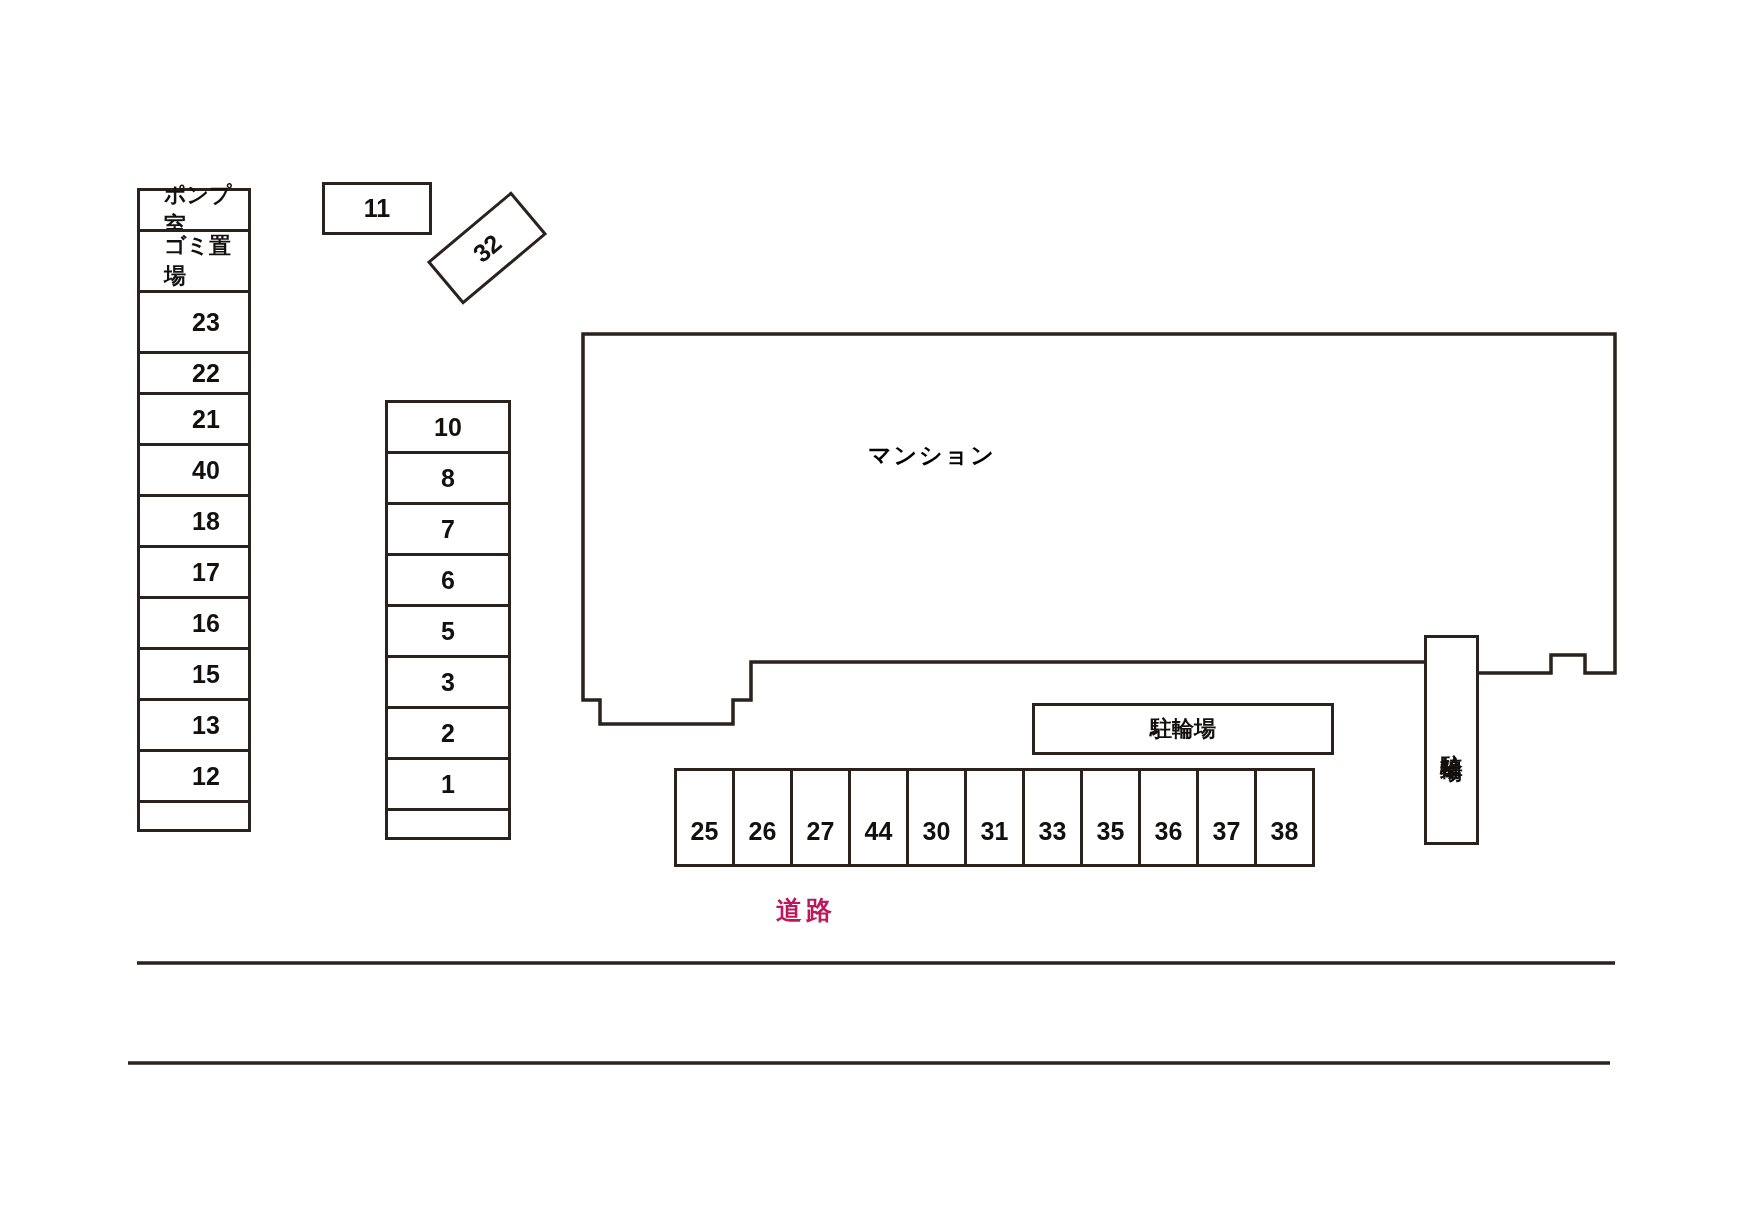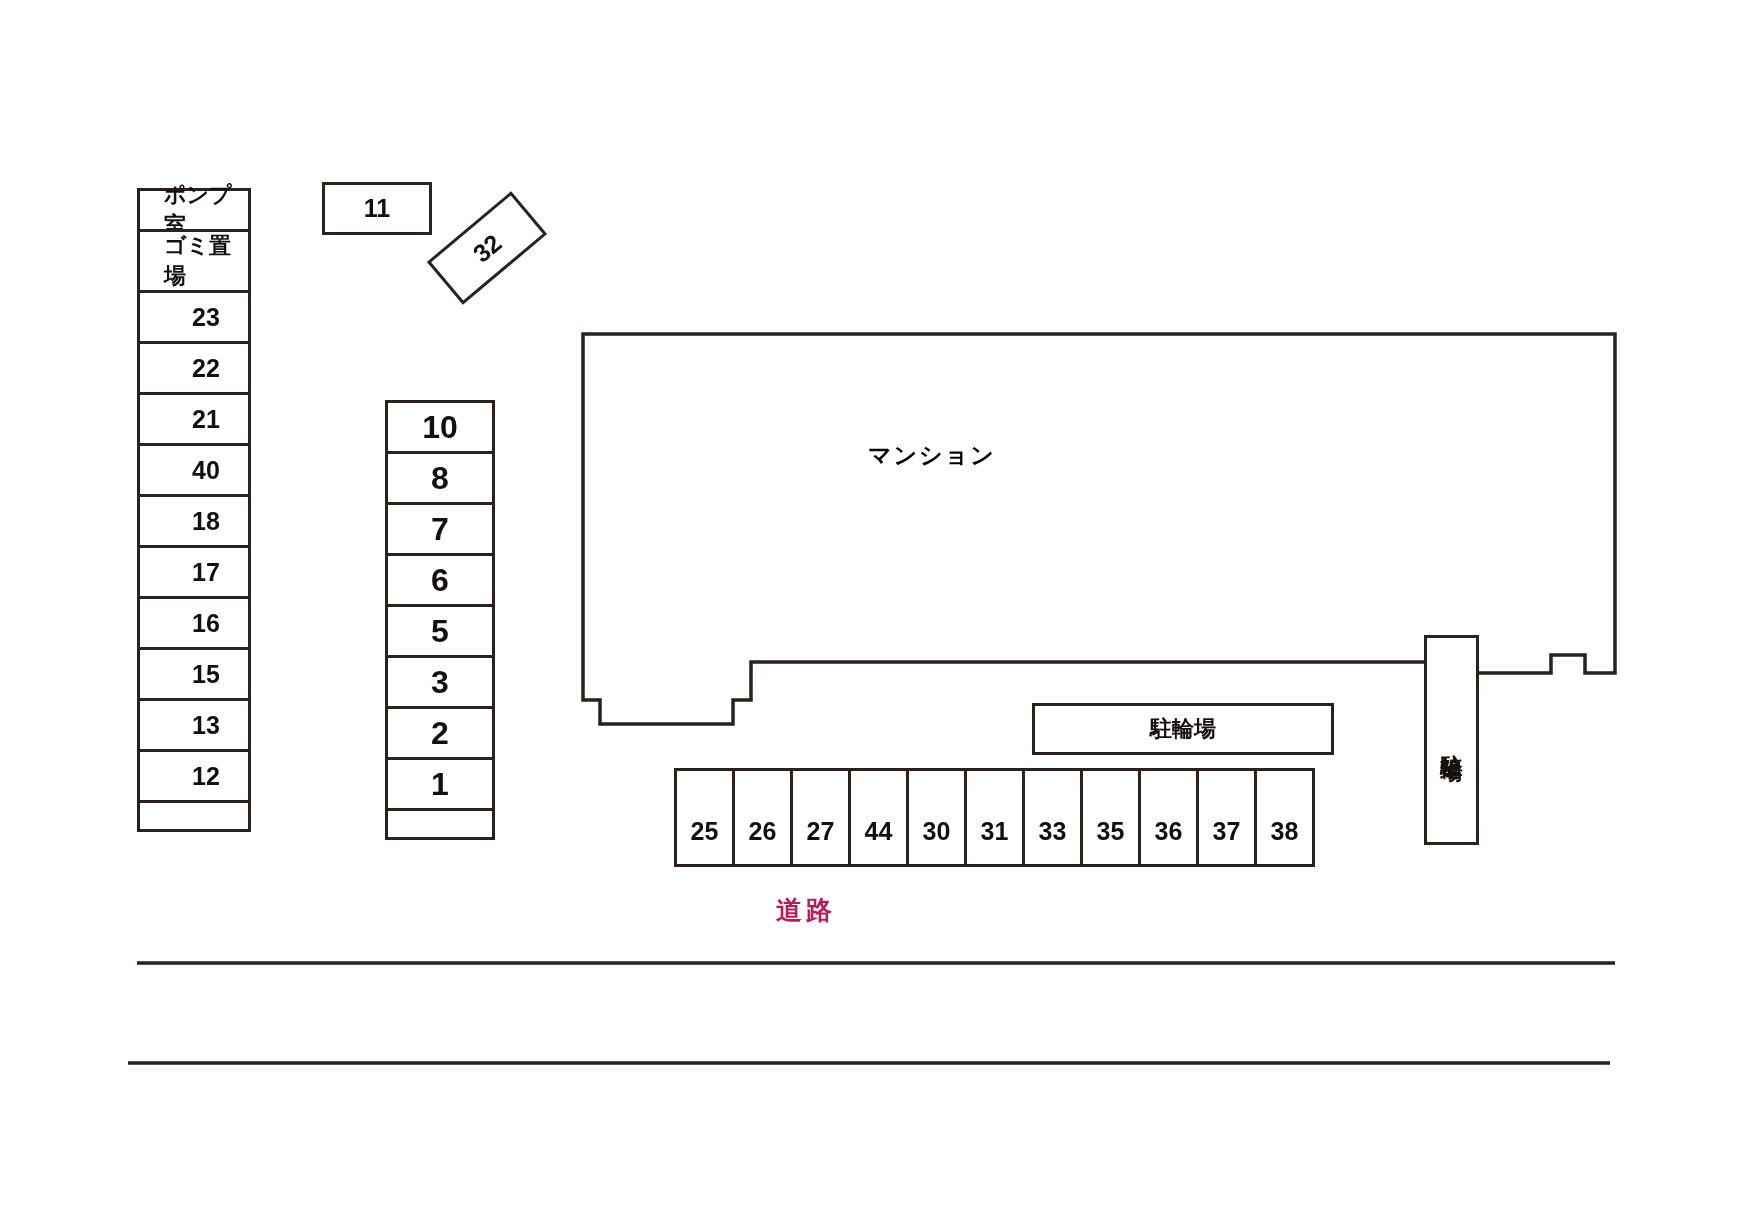--- a/index.html
+++ b/index.html
@@ -58,23 +58,23 @@
 
   
   .col-mid {
     position: absolute;
     left: 385px;
     top: 400px;
     width: 110px;
   }
   .col-mid .cell {
     position: relative;
-    width: 110px;
+    width: 126px;
     margin-top: -3px;
-    font-size: 32px;
+    font-size: 25px;
   }
   .col-mid .cell:first-child { margin-top: 0; }
 
   
   .box-11 {
     left: 322px;
     top: 182px;
     width: 110px;
     height: 53px;
     font-size: 25px;
@@ -173,22 +173,22 @@
     <line x1="137" y1="963" x2="1615" y2="963" stroke="#2b211d" stroke-width="3.5"></line>
 
     <line x1="128" y1="1063" x2="1610" y2="1063" stroke="#2b211d" stroke-width="3.5"></line>
   </svg>
 
   <div class="mansion-label">マンション</div>
 
   <div class="col-left">
     <div class="cell jp" style="height:44px">ポンプ室</div>
     <div class="cell jp" style="height:64px">ゴミ置場</div>
-    <div class="cell" style="height:54px">23</div>
-    <div class="cell" style="height:54px">22</div>
+    <div class="cell" style="height:64px">23</div>
+    <div class="cell" style="height:44px">22</div>
     <div class="cell" style="height:54px">21</div>
     <div class="cell" style="height:54px">40</div>
     <div class="cell" style="height:54px">18</div>
     <div class="cell" style="height:54px">17</div>
     <div class="cell" style="height:54px">16</div>
     <div class="cell" style="height:54px">15</div>
     <div class="cell" style="height:54px">13</div>
     <div class="cell" style="height:54px">12</div>
     <div class="cell" style="height:32px"></div>
   </div>

